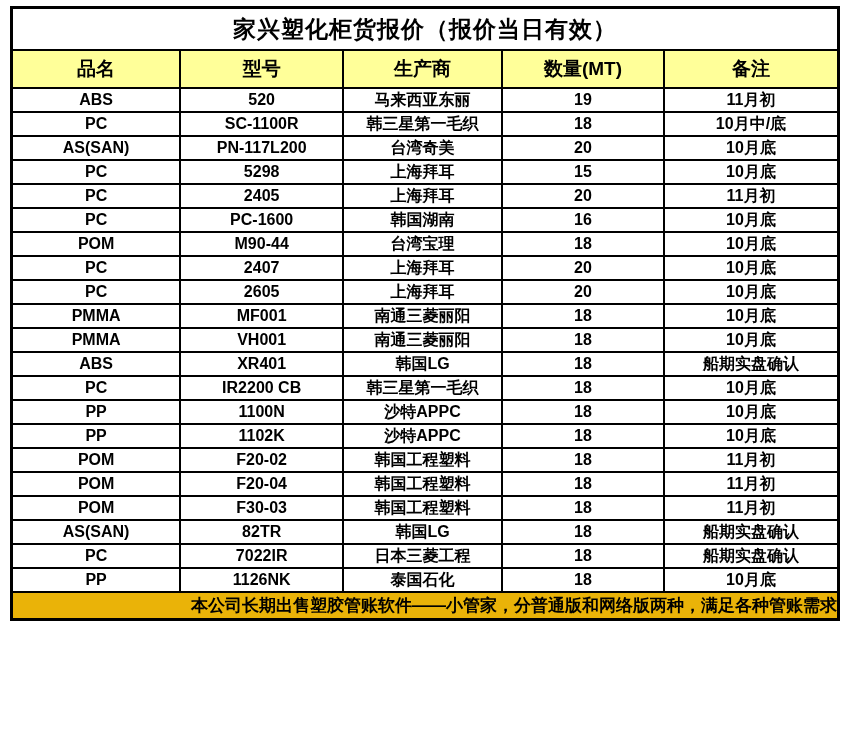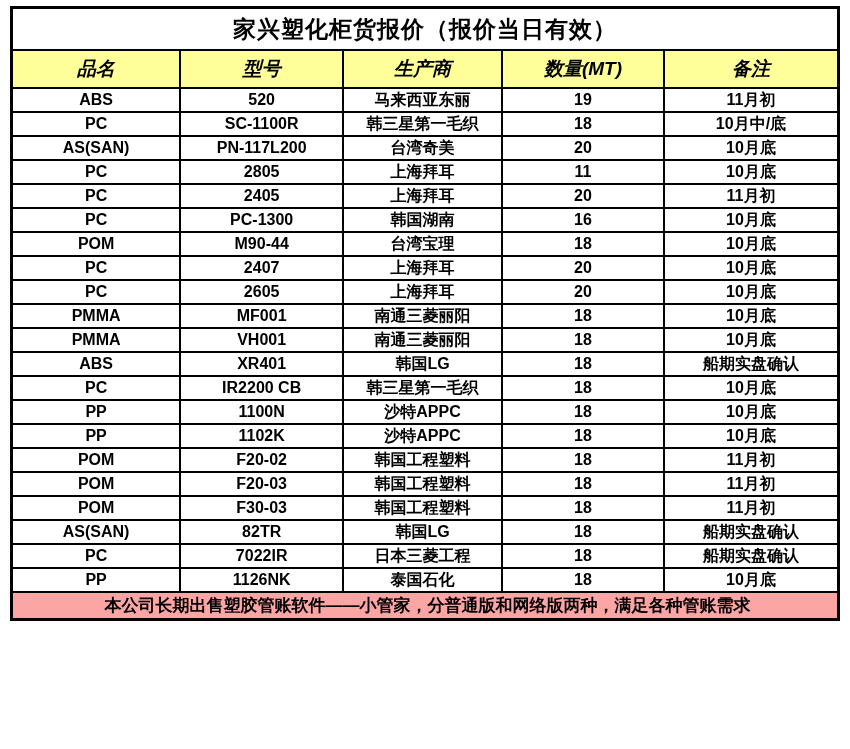--- a/index.html
+++ b/index.html
@@ -33,32 +33,31 @@
   .title-cell {
     height: 40px;
     font-size: 23px;
     letter-spacing: 1px;
     background: #ffffff;
   }
   tr.header-row th {
     height: 36px;
     font-size: 19px;
     background: #ffff99;
-    font-style: italic;
   }
   tbody.data-body td {
     height: 22px;
     font-size: 16px;
     background: #ffffff;
   }
   tfoot.notes td {
     height: 25px;
     font-size: 17px;
-    background: #fca5a5;
-    text-align: center;
+    background: #eab308;
+    text-align: right;
     padding-left: 5px;
     white-space: pre;
   }
 </style>
 </head>
 <body>
 
 <table class="quote">
   <colgroup>
     <col style="width:20.4%">
@@ -96,35 +95,35 @@
       </tr>
       <tr>
         <td>AS(SAN)</td>
         <td>PN-117L200</td>
         <td>台湾奇美</td>
         <td>20</td>
         <td>10月底</td>
       </tr>
       <tr>
         <td>PC</td>
-        <td>2805</td>
-        <td>上海拜耳</td>
-        <td>11</td>
+        <td>5298</td>
+        <td>上海拜耳</td>
+        <td>15</td>
         <td>10月底</td>
       </tr>
       <tr>
         <td>PC</td>
         <td>2405</td>
         <td>上海拜耳</td>
         <td>20</td>
         <td>11月初</td>
       </tr>
       <tr>
         <td>PC</td>
-        <td>PC-1300</td>
+        <td>PC-1600</td>
         <td>韩国湖南</td>
         <td>16</td>
         <td>10月底</td>
       </tr>
       <tr>
         <td>POM</td>
         <td>M90-44</td>
         <td>台湾宝理</td>
         <td>18</td>
         <td>10月底</td>
@@ -187,21 +186,21 @@
       </tr>
       <tr>
         <td>POM</td>
         <td>F20-02</td>
         <td>韩国工程塑料</td>
         <td>18</td>
         <td>11月初</td>
       </tr>
       <tr>
         <td>POM</td>
-        <td>F20-03</td>
+        <td>F20-04</td>
         <td>韩国工程塑料</td>
         <td>18</td>
         <td>11月初</td>
       </tr>
       <tr>
         <td>POM</td>
         <td>F30-03</td>
         <td>韩国工程塑料</td>
         <td>18</td>
         <td>11月初</td>

